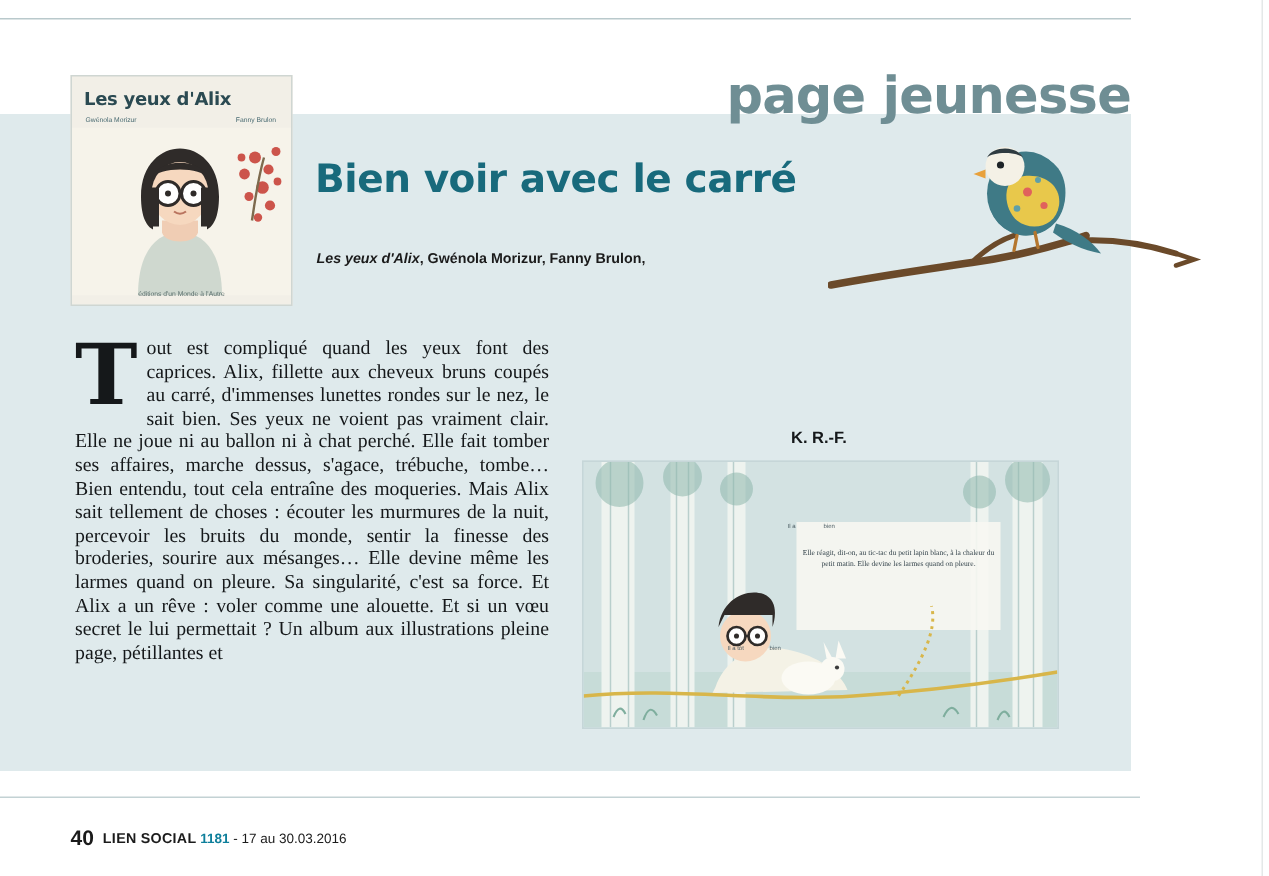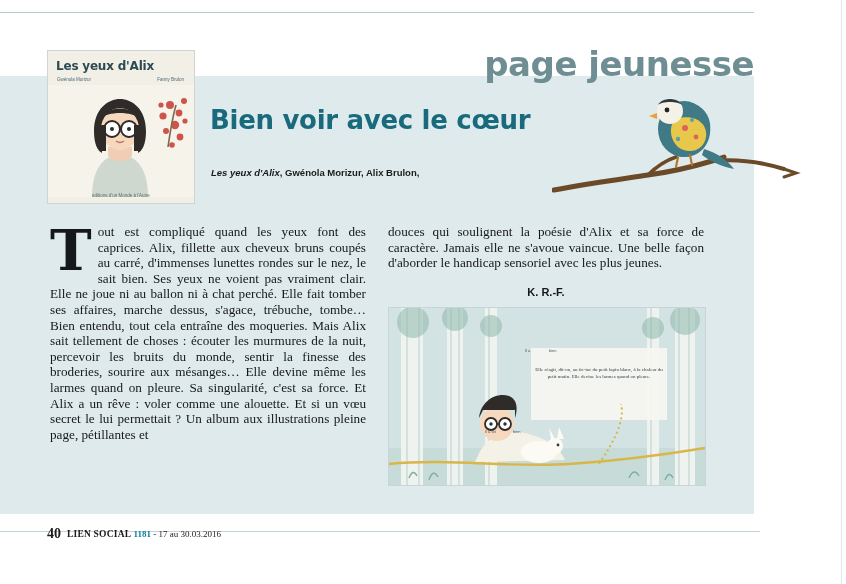--- a/index.html
+++ b/index.html
@@ -190,22 +190,22 @@
   }
   .photo .pg-small {
     position: absolute;
     font-size: 4px;
     color: #4c5d63;
   }
   
   .footer {
     position: absolute;
     left: 47px;
-    bottom: 42px;
-    font-family: Liberation Serif, serif;
+    bottom: 18px;
+    font-family: Liberation Sans, sans-serif;
     font-size: 9px;
     color: #1b1b1b;
     white-space: nowrap;
   }
   .footer .folio {
     font-weight: bold;
     font-size: 14px;
     margin-right: 6px;
     vertical-align: -1px;
   }
@@ -307,33 +307,30 @@
 
       <path d="M52 40 L52 66 L58 66 L58 40 Z" fill="#2f2b29"></path>
       <path d="M86 40 L86 66 L92 66 L92 40 Z" fill="#2f2b29"></path>
     </svg>
     <div class="cov-title">Les yeux d'Alix</div>
     <div class="cov-authors">Gwénola Morizur</div>
     <div class="cov-authors2">Fanny Brulon</div>
     <div class="cov-pub">éditions d'un Monde à l'Autre</div>
   </div>
 
-  <div class="article-title">Bien voir avec le cœur</div>
+  <div class="article-title">Bien voir avec le carré</div>
 
   <div class="credits">
-    <span class="it">Les yeux d'Alix</span><b>, Gwénola Morizur, Alix Brulon,</b><br>
+    <span class="it">Les yeux d'Alix</span><b>, Gwénola Morizur, Fanny Brulon,</b><br>
   </div>
 
   <div class="col col-left">
     <span class="dropcap">T</span><span>out est compliqué quand les yeux font des caprices. Alix, fillette aux cheveux bruns coupés au carré, d'immenses lunettes rondes sur le nez, le sait bien. Ses yeux ne voient pas vraiment clair. Elle ne joue ni au ballon ni à chat perché. Elle fait tomber ses affaires, marche dessus, s'agace, trébuche, tombe… Bien entendu, tout cela entraîne des moqueries. Mais Alix sait tellement de choses : écouter les murmures de la nuit, percevoir les bruits du monde, sentir la finesse des broderies, sourire aux mésanges… Elle devine même les larmes quand on pleure. Sa singularité, c'est sa force. Et Alix a un rêve : voler comme une alouette. Et si un vœu secret le lui permettait ? Un album aux illustrations pleine page, pétillantes et</span>
   </div>
 
-  <div class="col col-right">
-    <span>douces qui soulignent la poésie d'Alix et sa force de caractère. Jamais elle ne s'avoue vaincue. Une belle façon d'aborder le handicap sensoriel avec les plus jeunes.</span>
-  </div>
 
   <div class="signature">K. R.-F.</div>
 
   <div class="photo">
     <svg viewBox="0 0 316 177" style="position:absolute;left:0;top:0;width:316px;height:177px;">
       <rect x="0" y="0" width="316" height="177" fill="#d3e2e2"></rect>
       <rect x="0" y="140" width="316" height="37" fill="#c7dcd8"></rect>
 
       <g fill="#eef3ef">
         <rect x="12" y="0" width="22" height="177"></rect>

